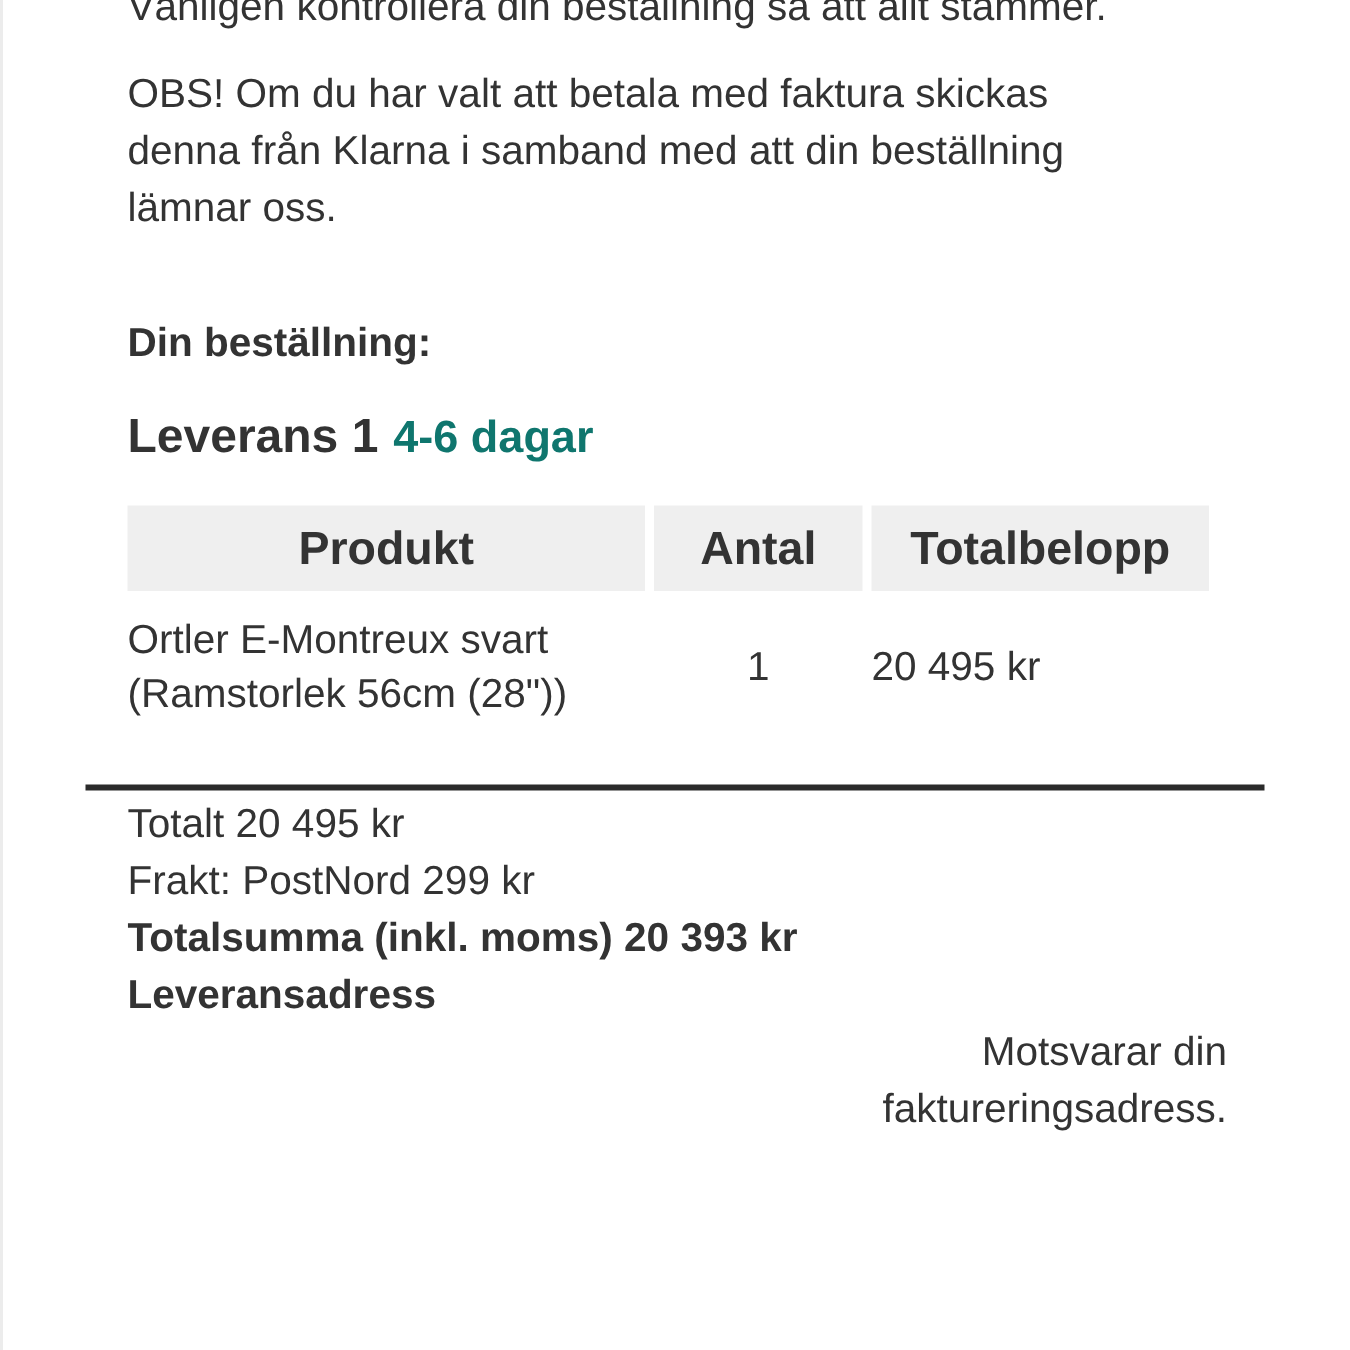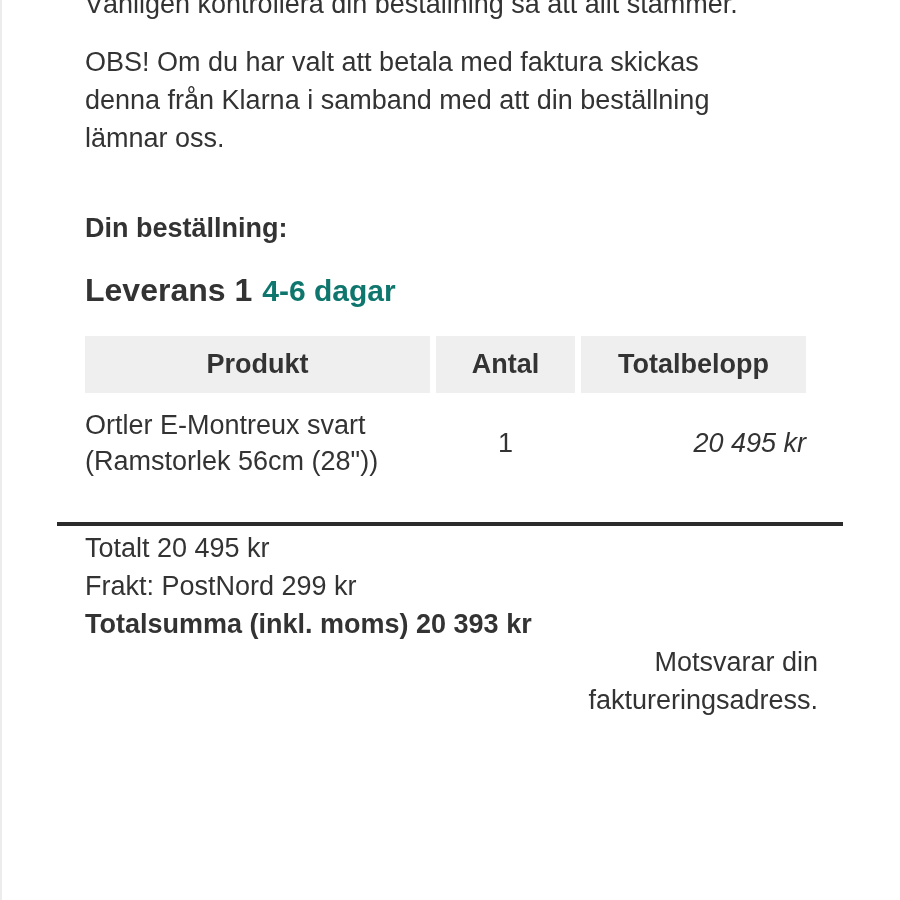--- a/index.html
+++ b/index.html
@@ -52,40 +52,40 @@
   table.order-table {
     margin-top: 23px;
     width: 733px;
     border-collapse: separate;
     border-spacing: 6px 0;
     table-layout: fixed;
     margin-left: -6px;
   }
   table.order-table th {
     background: #efefef;
-    font-size: 27px;
+    font-size: 31px;
     font-weight: bold;
     height: 57px;
     text-align: center;
     vertical-align: middle;
     padding: 0;
   }
   table.order-table td {
     font-size: 27px;
     line-height: 36px;
     height: 100px;
     vertical-align: middle;
     padding: 0;
   }
   .col-product { width: 345px; }
   .col-qty     { width: 139px; }
   .col-total   { width: 225px; }
   td.cell-product { text-align: left; white-space: pre-line; padding-left: 4px; }
   td.cell-qty     { text-align: center; }
-  td.cell-total   { text-align: right; padding-right: 8px; font-style: italic; }
+  td.cell-total   { padding-right: 8px; }
   .divider {
     border: none;
     margin: 29px 0 0 -28px;
     width: 786px;
     height: 4px;
     background: #2b2b2b;
   }
   .totals {
     margin-top: 3px;
     text-align: left;
@@ -146,17 +146,18 @@
 
   <hr class="divider">
 
   <div class="totals">
     <div>Totalt 20 495 kr</div>
     <div>Frakt: PostNord 299 kr</div>
     <div class="grand">Totalsumma (inkl. moms) 20 393 kr</div>
   </div>
 
   <div class="address">
+    <div class="addr-heading">Leveransadress</div>
     <div class="addr-note">Motsvarar din
 faktureringsadress.</div>
   </div>
 
 </div>
 
 </body></html>

